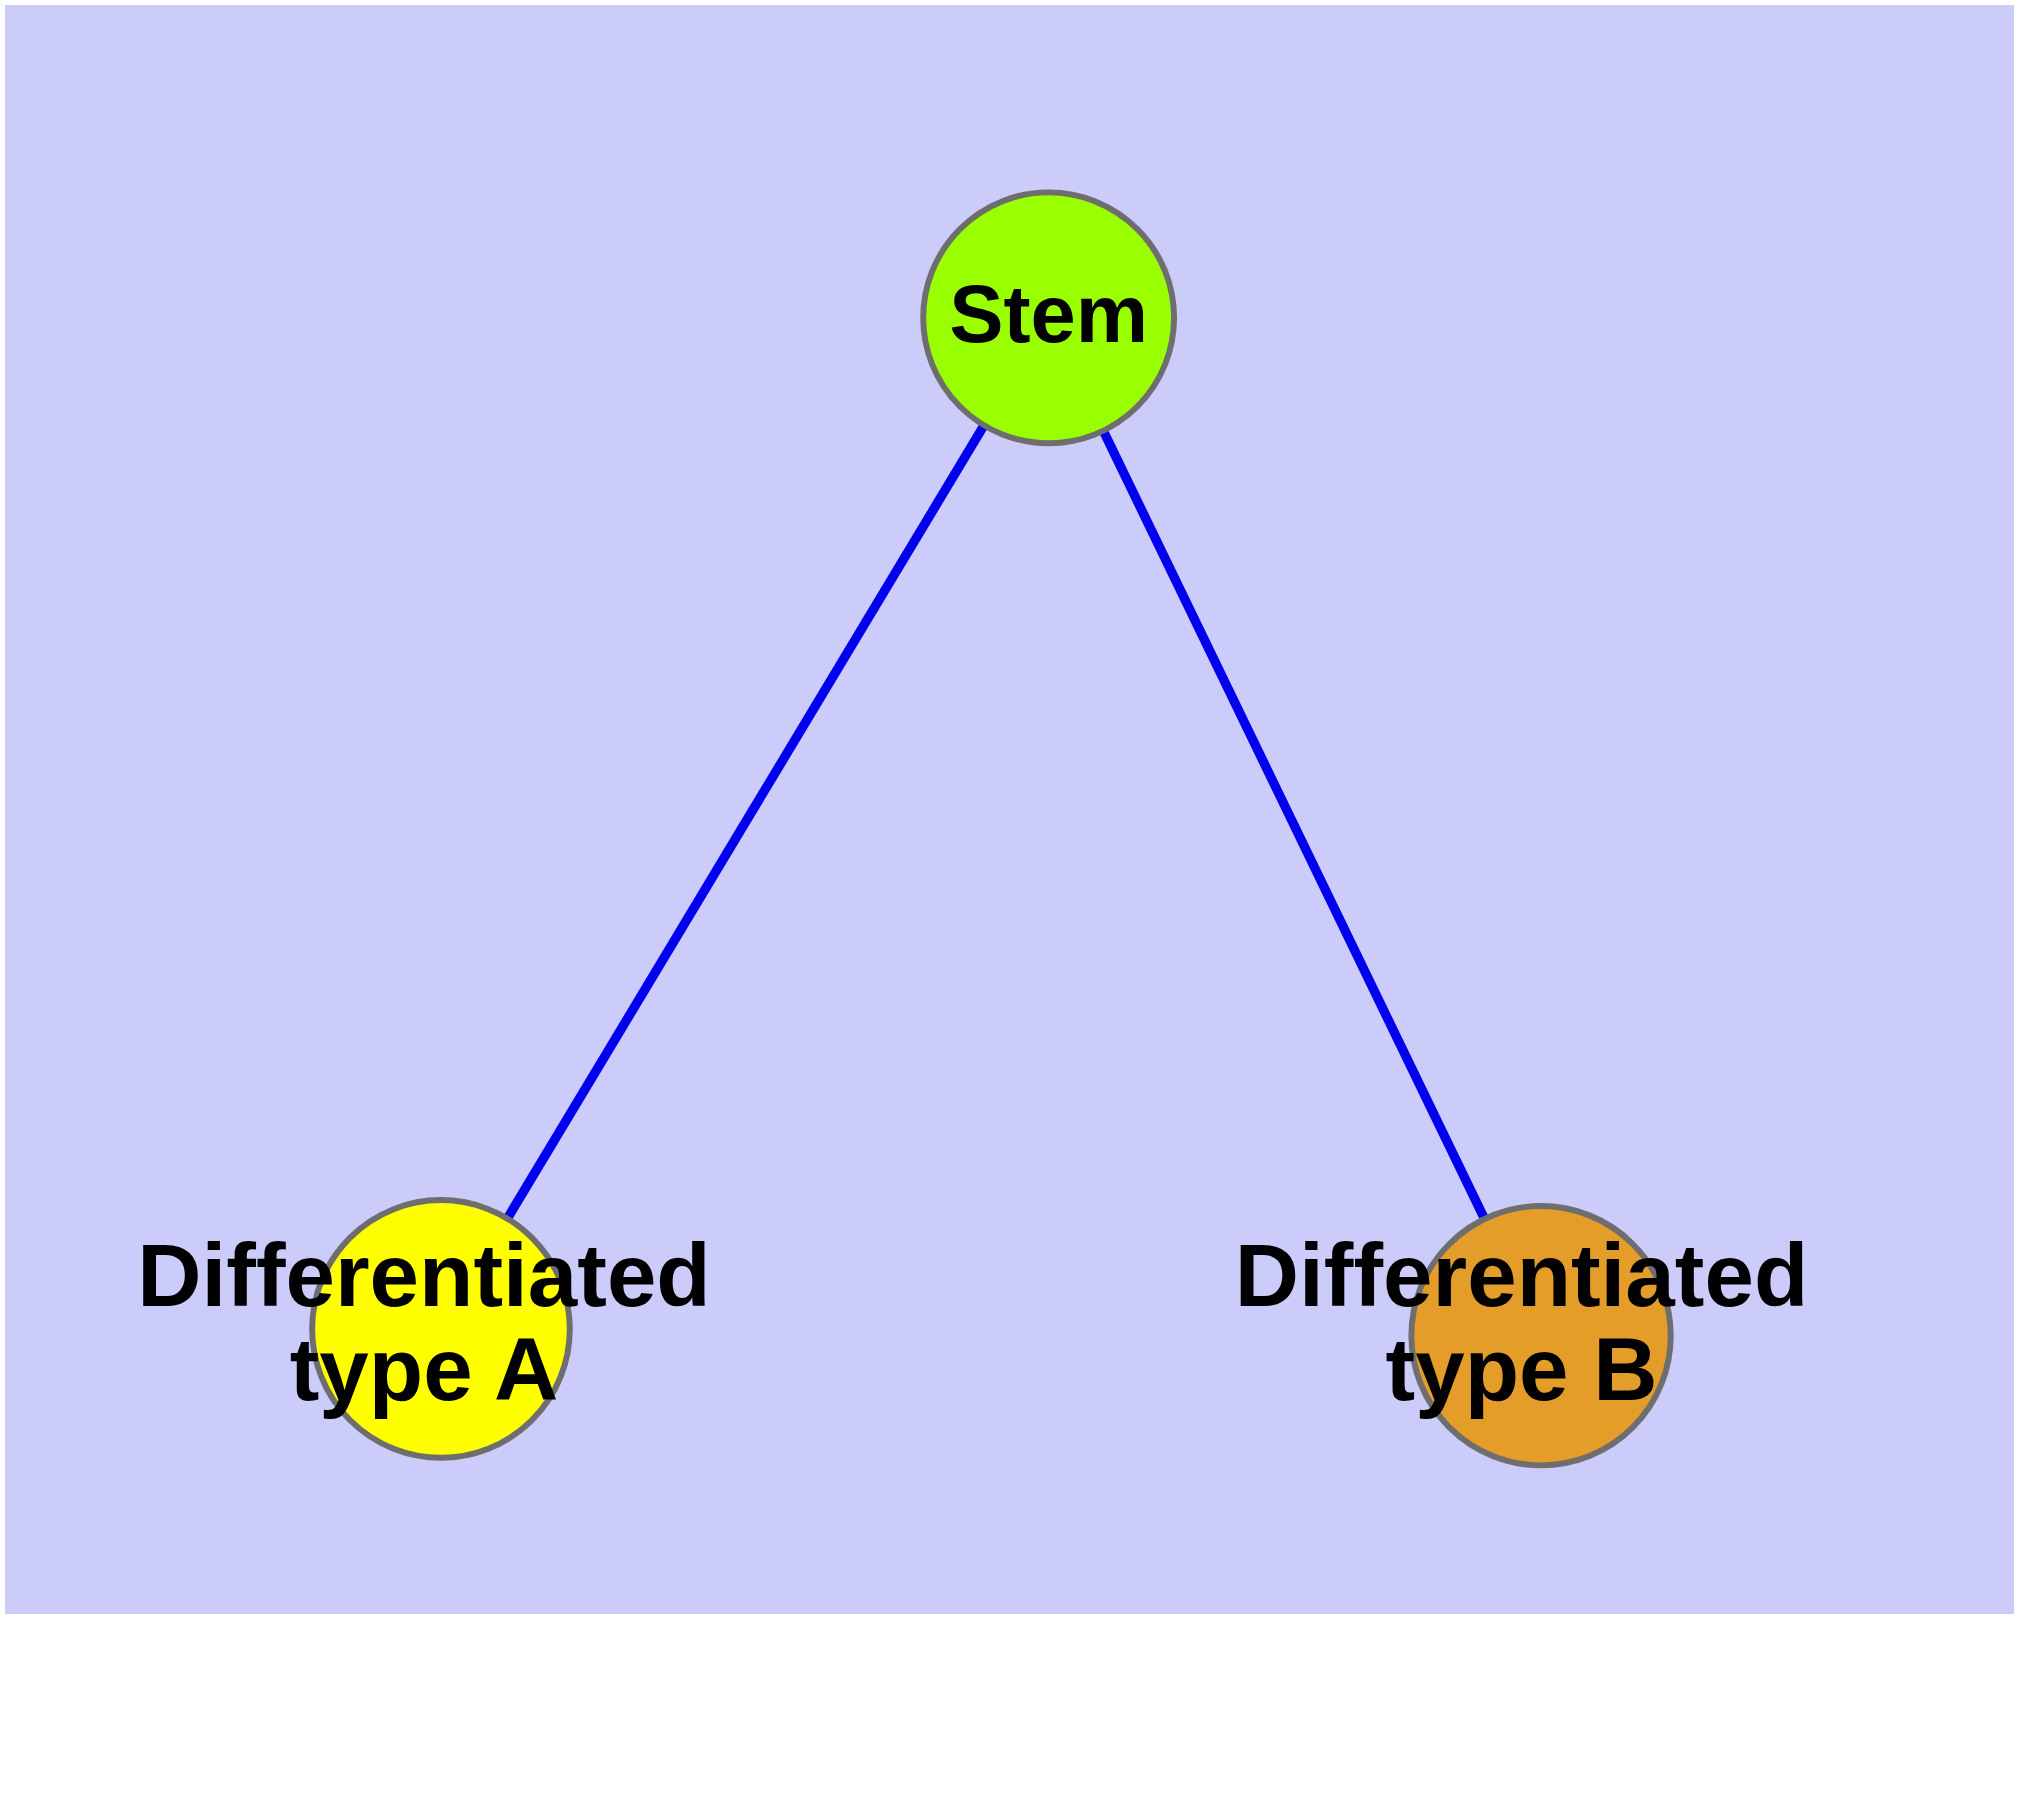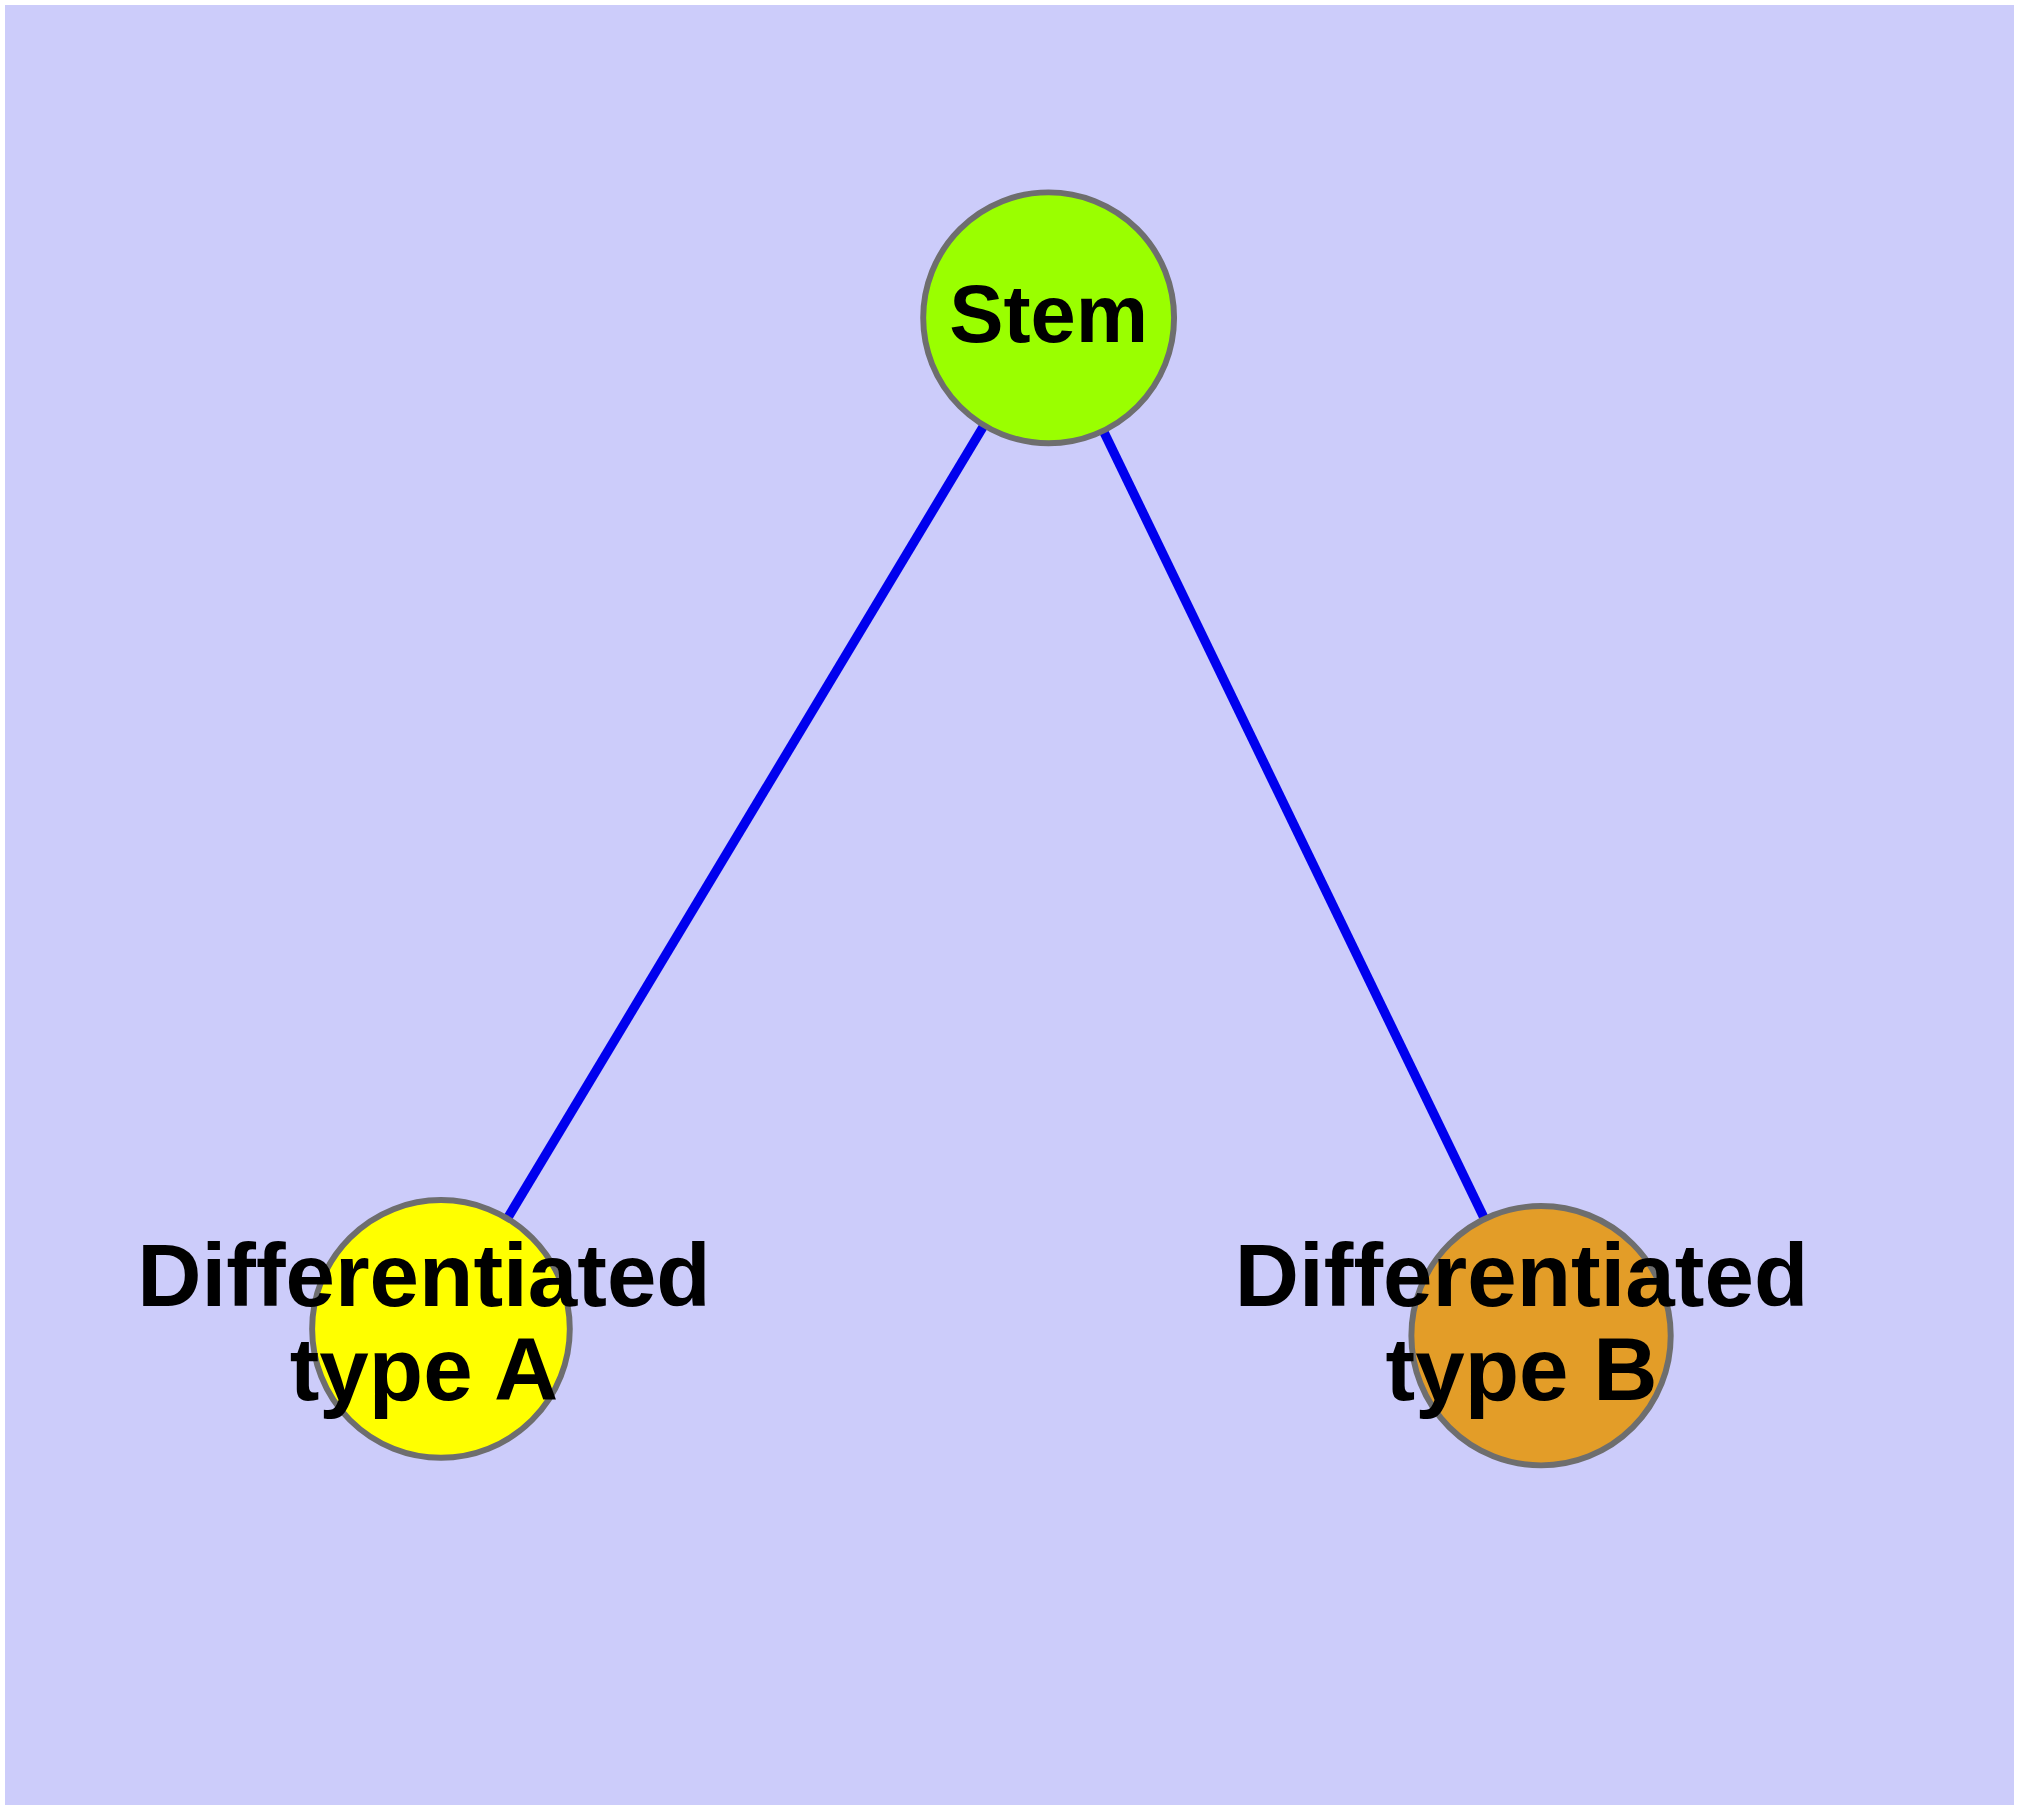--- a/index.html
+++ b/index.html
@@ -4,21 +4,21 @@
 <title>Cell Differentiation Graph</title>
 <style>
   html, body {
     margin: 0;
     padding: 0;
     background: #ffffff;
   }
   #canvas {
     position: relative;
     width: 2021px;
-    height: 1812px;
+    height: 1614px;
     background: #ffffff;
     overflow: hidden;
     font-family: "Liberation Sans", "DejaVu Sans", sans-serif;
   }
   #plot-area {
     position: absolute;
     left: 5.1px;
     top: 5.1px;
     width: 2009px;
     height: 1800px;

